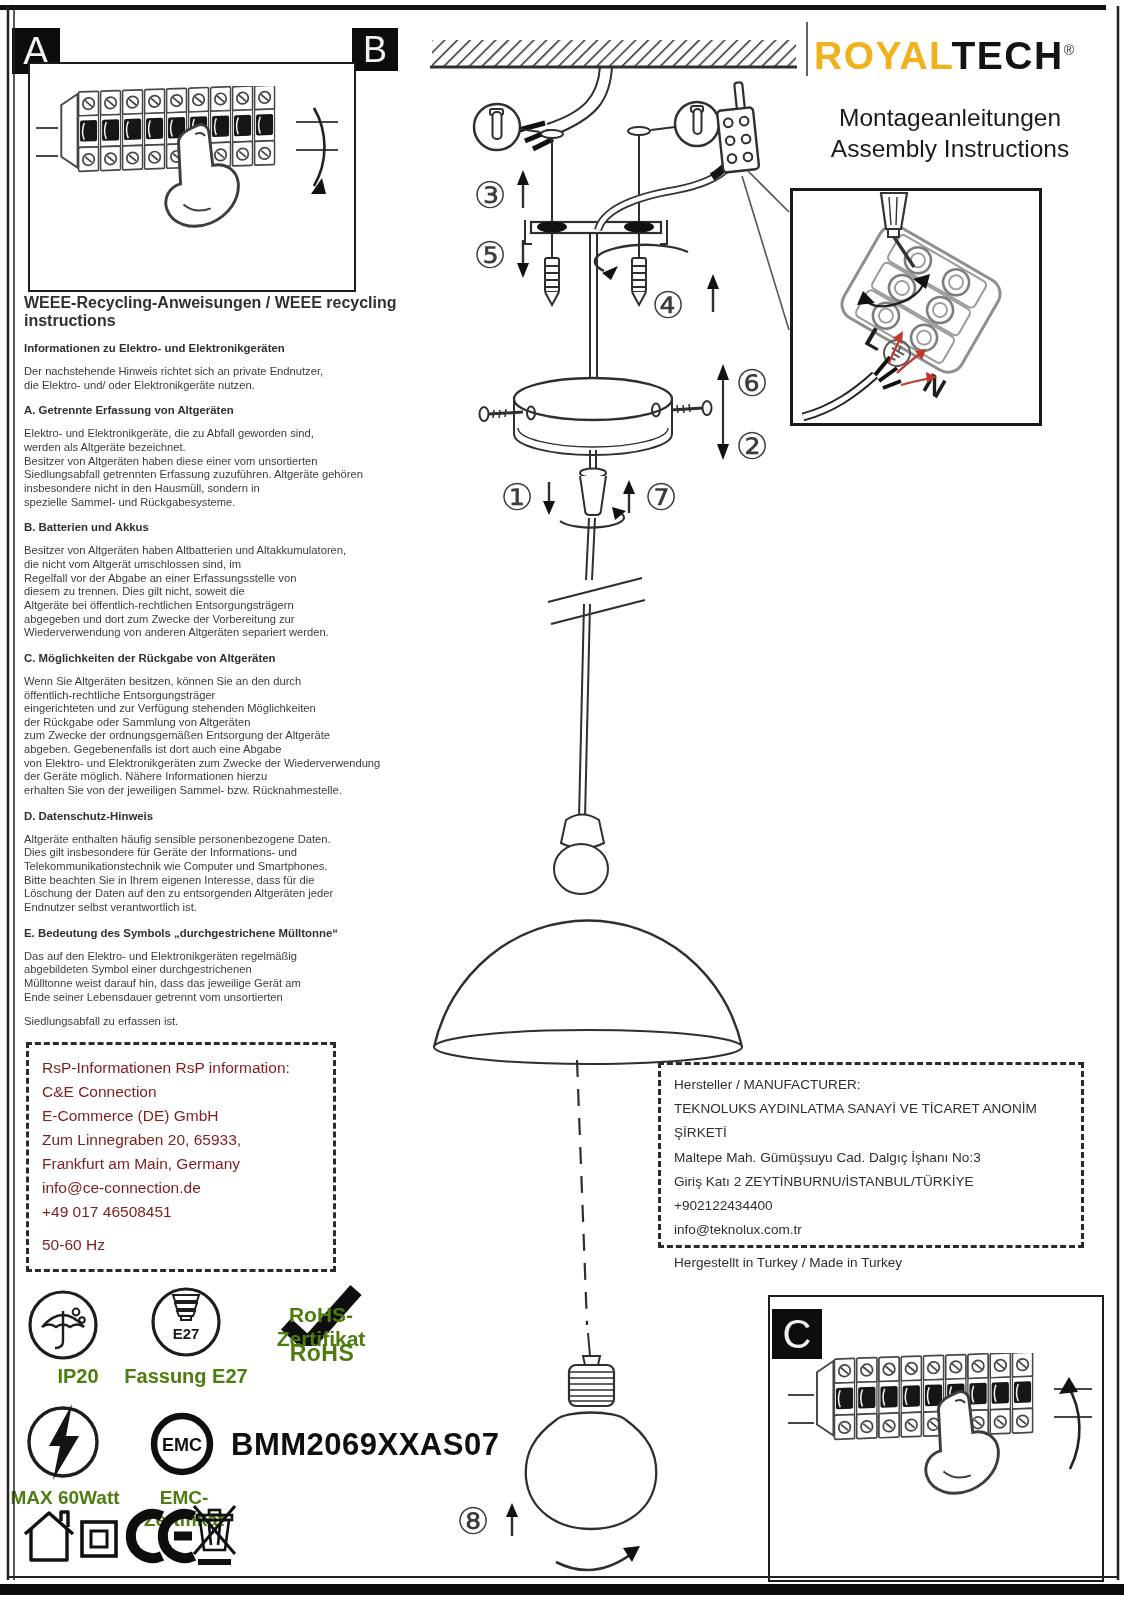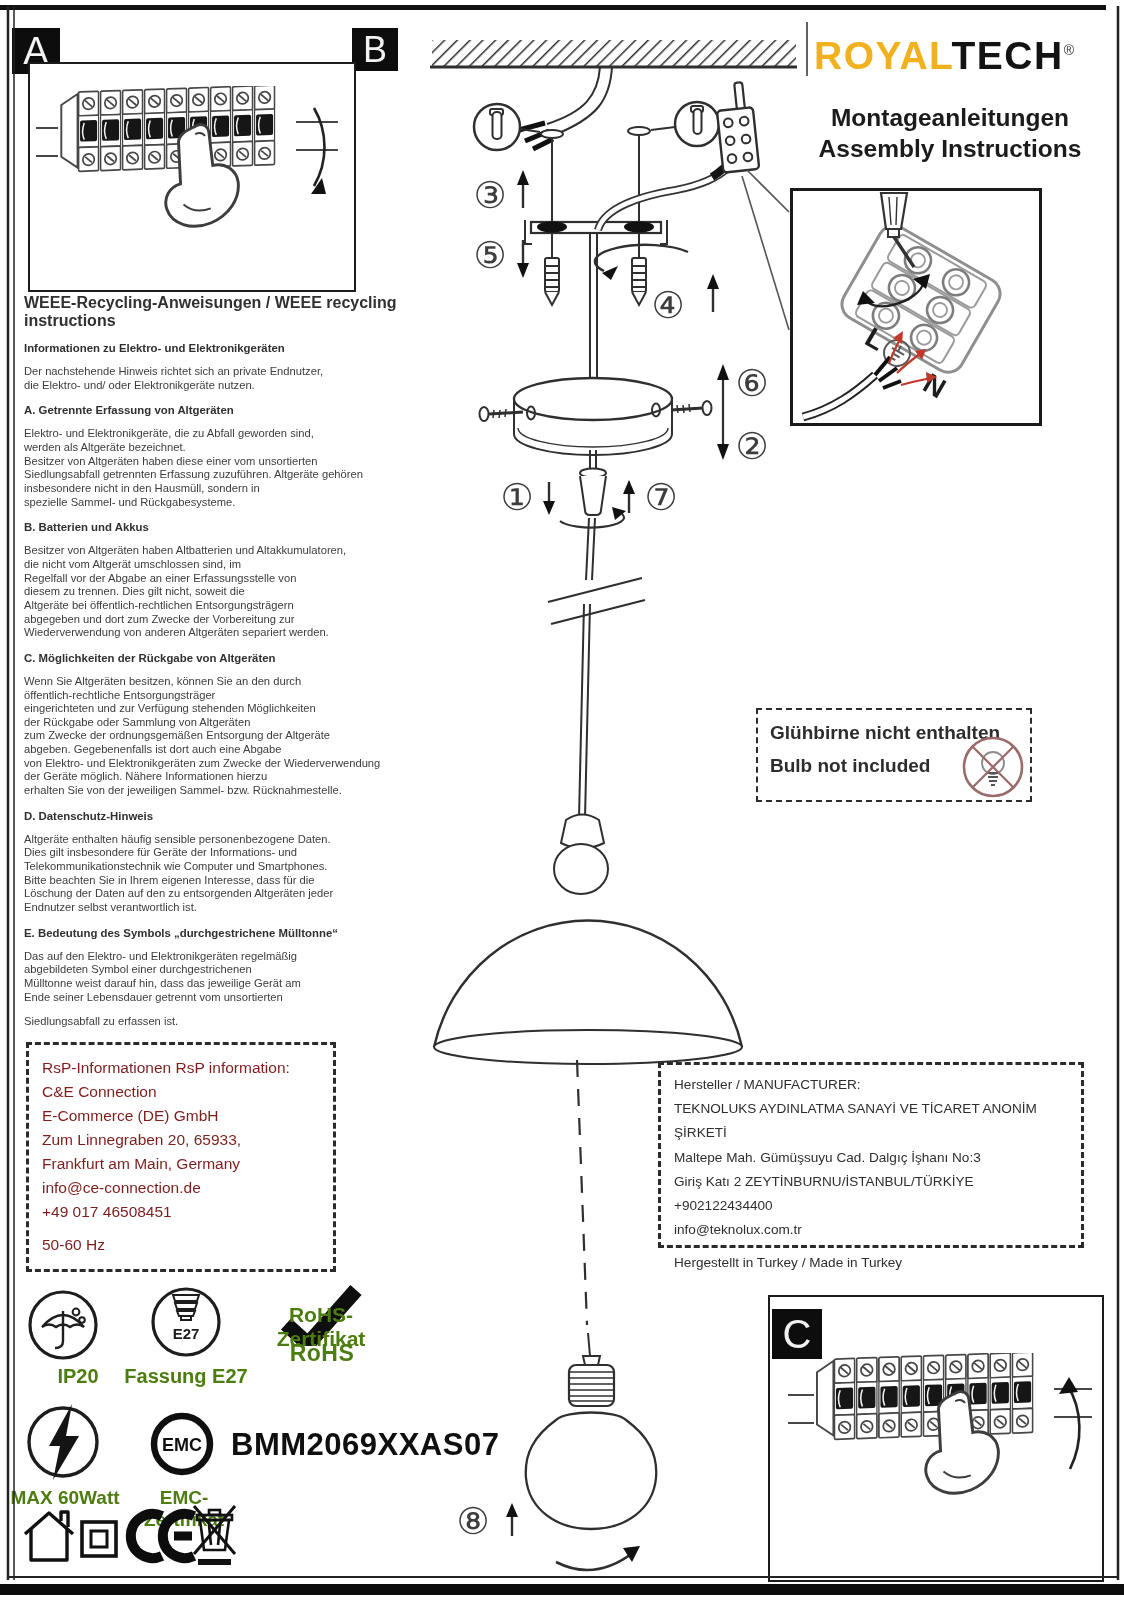--- a/index.html
+++ b/index.html
@@ -12,21 +12,21 @@
   .dashed{border:3px dashed #2b2b2b;background:#fff;box-sizing:border-box;}
   .weee{left:24px;top:294px;width:416px;color:#3c3c3c;}
   .weee .t{font-weight:bold;font-size:16px;color:#303030;margin:0 0 12px 0;}
   .weee h4{font-size:11.4px;color:#303030;margin:12px 0 11px 0;}
   .weee p{font-size:11.2px;line-height:1.22;margin:0;white-space:pre-line;}
   .weee .gap{height:11px;}
   .logo{font-size:39px;font-weight:bold;letter-spacing:1.5px;white-space:nowrap;}
   .logo .royal{color:#f0b11d;}
   .logo .tech{color:#131313;}
   .logo sup{font-size:14px;font-weight:normal;color:#333;}
-  .titles{text-align:center;font-size:24.5px;font-weight:bold;color:#1b1b1b;line-height:1.28;}
+  .titles{text-align:center;font-size:24.5px;font-weight:normal;color:#1b1b1b;line-height:1.28;}
   .bulbnote{font-size:19px;font-weight:bold;color:#2d2d2d;line-height:1.75;padding:6px 0 0 12px;}
   .rsp{font-size:15.5px;color:#7f1d1d;line-height:1.55;padding:11px 0 0 13px;}
   .manu{font-size:13.6px;font-weight:normal;color:#2e2e2e;line-height:1.78;padding:8px 0 0 13px;}
   .iconlabel{font-weight:bold;color:#4d7c0f;text-align:center;}
   .model{font-size:31px;font-weight:bold;letter-spacing:0.5px;color:#0f0f0f;white-space:nowrap;}
   svg{display:block;}
   svg text{font-family:"Liberation Sans",sans-serif;}
   .stepnum{font-family:"DejaVu Sans",sans-serif;font-size:37px;fill:#3d3d3d;}
 </style>
 </head>
@@ -201,33 +201,20 @@
         <path d="M96,172 C100,162 104,154 108,146"></path>
         <path d="M104,182 C112,174 120,168 128,162"></path>
         <path d="M108,194 C118,191 128,189 138,187"></path>
       </g>
       <polygon points="110,140 100,147 109,153" fill="#c0392b"></polygon>
       <polygon points="133,158 122,160 129,169" fill="#c0392b"></polygon>
       <polygon points="144,186 133,181 134,192" fill="#c0392b"></polygon>
     </svg>
   </div>
 
-  <div class="abs dashed" style="left:756px;top:708px;width:276px;height:94px;border-width:2.5px;">
-    <div class="bulbnote">
-      <div>Glühbirne nicht enthalten</div>
-      <div>Bulb not included</div>
-    </div>
-    <svg class="abs" style="right:4px;top:24px;" width="66" height="66" viewBox="0 0 66 66">
-      <circle cx="33" cy="33" r="29" fill="none" stroke="#9b6a6a" stroke-width="2.6"></circle>
-      <circle cx="33" cy="29" r="11" fill="none" stroke="#8a8a8a" stroke-width="1.8"></circle>
-      <path d="M28,39 h10 M28,43 h10 M29,47 h8 M31,51 h4" stroke="#555" stroke-width="1.8" fill="none"></path>
-      <line x1="13" y1="13" x2="53" y2="53" stroke="#9b6a6a" stroke-width="2.2"></line>
-      <line x1="53" y1="13" x2="13" y2="53" stroke="#9b6a6a" stroke-width="2.2"></line>
-    </svg>
-  </div>
 
   <div class="abs dashed" style="left:26px;top:1042px;width:310px;height:230px;">
     <div class="rsp">
       <div>RsP-Informationen RsP information:</div>
       <div>C&amp;E Connection</div>
       <div>E-Commerce (DE) GmbH</div>
       <div>Zum Linnegraben 20, 65933,</div>
       <div>Frankfurt am Main, Germany</div>
       <div>info@ce-connection.de</div>
       <div>+49 017 46508451</div>

